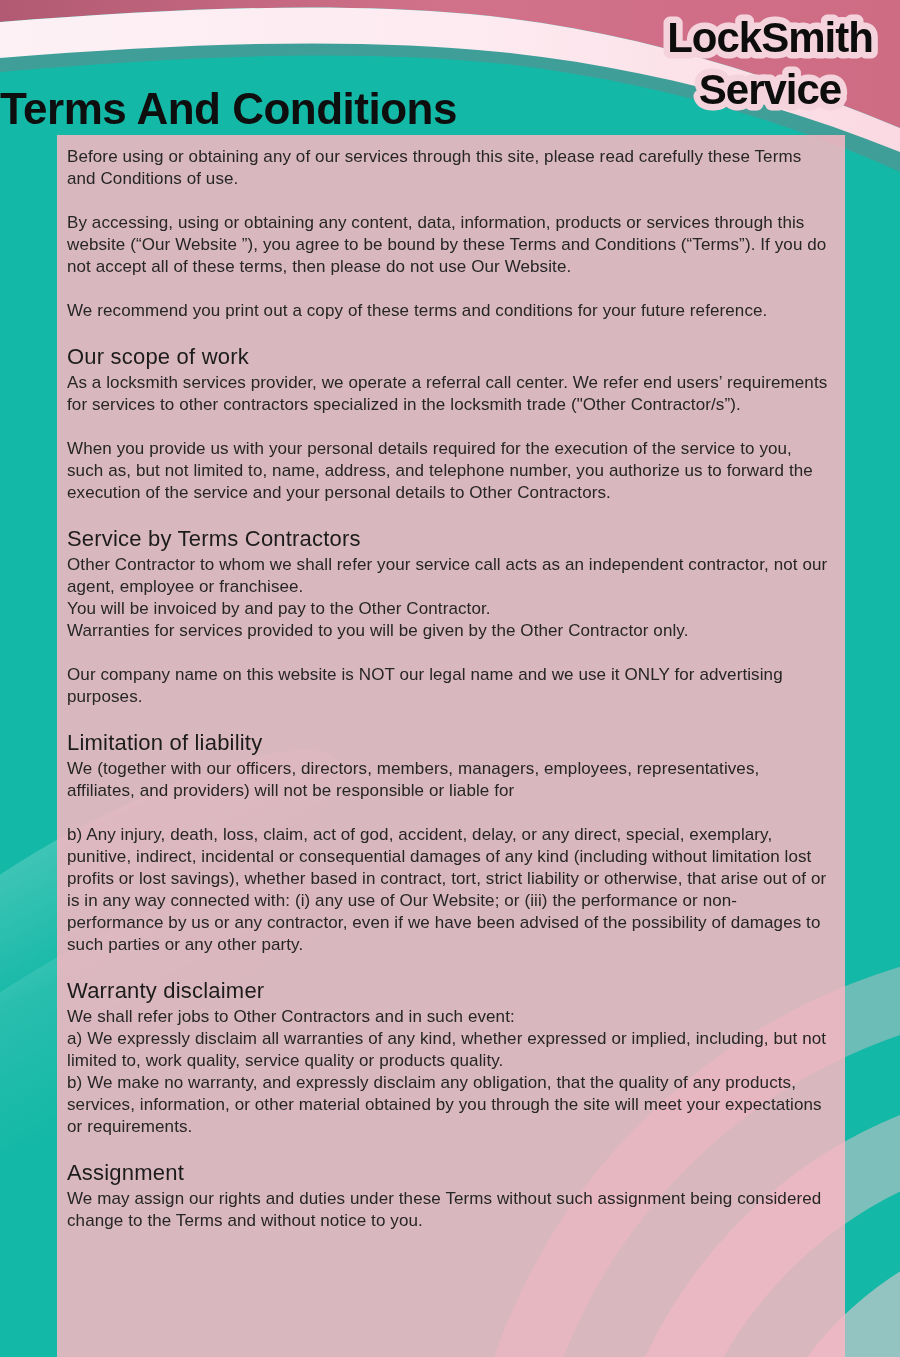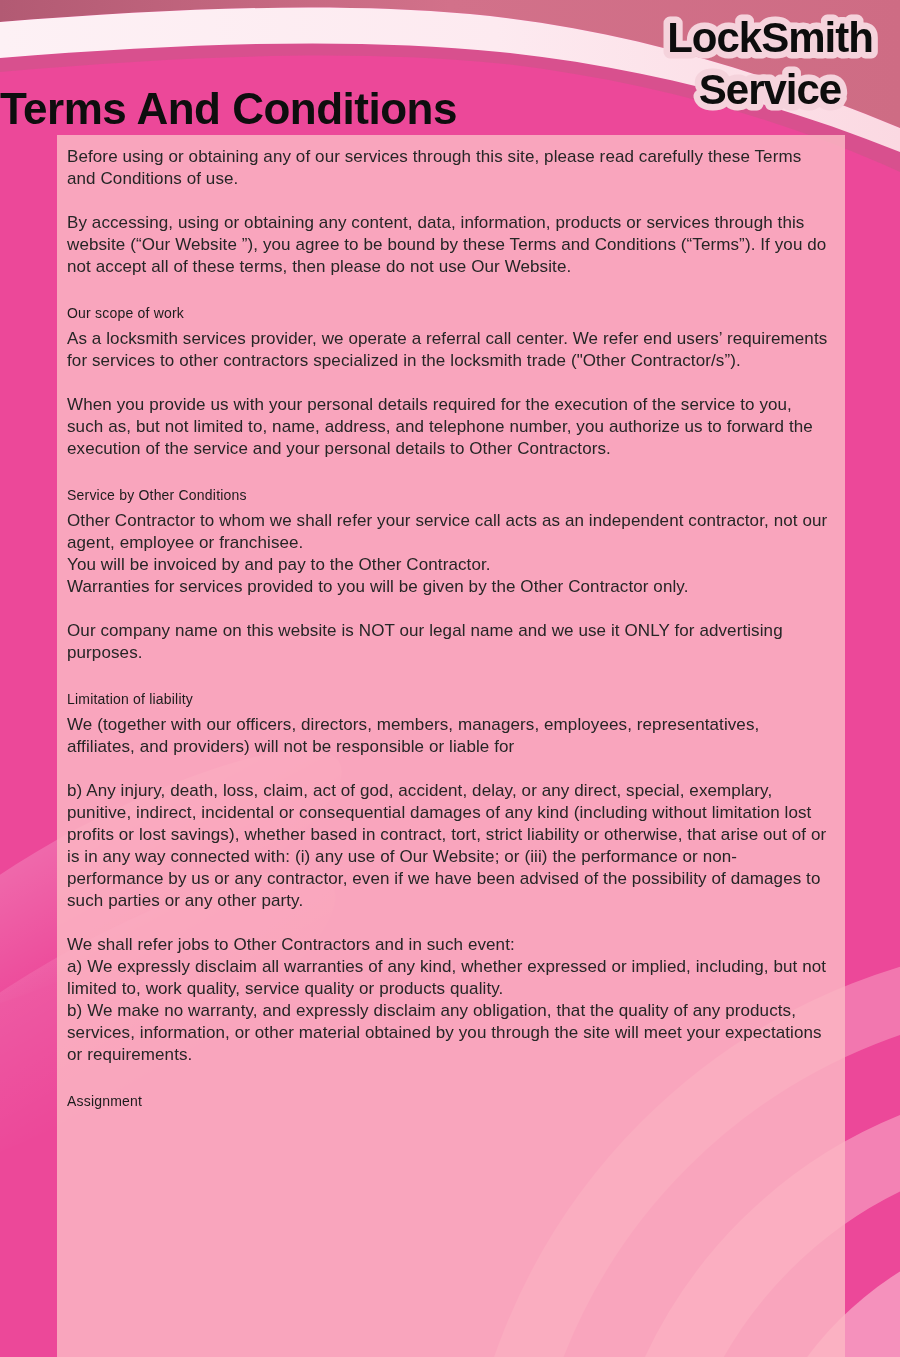--- a/index.html
+++ b/index.html
@@ -1,19 +1,19 @@
 <!DOCTYPE html>
 <html><head>
 <meta charset="utf-8">
 <style>
   html,body { margin:0; padding:0; }
   .page {
     position:relative;
     width:900px; height:1357px;
-    background:#ec4899;
+    background:#14b8a6;
     overflow:hidden;
     font-family:"Liberation Sans", sans-serif;
   }
 
   
   .ring { position:absolute; border-radius:50%; z-index:1; }
   .ring-fill   { left:740px; top:1220px; width:680px;  height:680px;  background:rgba(253,206,217,0.55); }
   .ring-mid    { left:600px; top:1080px; width:960px;  height:960px;  border:70px solid rgba(253,201,213,0.45); box-sizing:border-box; }
   .ring-outer  { left:460px; top:940px;  width:1240px; height:1240px; border:65px solid rgba(252,196,209,0.38); box-sizing:border-box; }
   .streak { position:absolute; z-index:1; border-radius:50%; }
@@ -47,21 +47,21 @@
   }
   .para {
     margin:0 0 22px 0;
     font-size:17px; line-height:22px;
     letter-spacing:0.1px;
     color:#262626;
     white-space:pre-line;
   }
   .section-heading {
     margin:22px 0 2px 0;
-    font-size:14px; line-height:26px;
+    font-size:22px; line-height:26px;
     font-weight:normal; letter-spacing:0.2px;
     color:#1c1c1c;
   }
 </style>
 </head>
 <body>
 
 <div class="page">
 
   <div class="ring ring-outer"></div>
@@ -92,48 +92,51 @@
     <text x="128" y="48" text-anchor="middle" font-family="Liberation Sans, sans-serif" font-size="42" font-weight="bold" fill="#0d0d0d" stroke="#f5d3dc" stroke-width="13" stroke-linejoin="round" paint-order="stroke" letter-spacing="-1">LockSmith</text>
     <text x="128" y="100" text-anchor="middle" font-family="Liberation Sans, sans-serif" font-size="42" font-weight="bold" fill="#0d0d0d" stroke="#f5d3dc" stroke-width="13" stroke-linejoin="round" paint-order="stroke" letter-spacing="-1">Service</text>
   </svg>
 
   <h1 class="page-title">Terms And Conditions</h1>
 
   <div class="terms-panel">
 
     <p class="para">Before using or obtaining any of our services through this site, please read carefully these Terms and Conditions of use.</p>
     <p class="para">By accessing, using or obtaining any content, data, information, products or services through this website (“Our Website ”), you agree to be bound by these Terms and Conditions (“Terms”). If you do not accept all of these terms, then please do not use Our Website.</p>
+    <p class="para">We recommend you print out a copy of these terms and conditions for your future reference.</p>
 
     <div class="section">
       <h2 class="section-heading">Our scope of work</h2>
       <p class="para">As a locksmith services provider, we operate a referral call center. We refer end users’ requirements for services to other contractors specialized in the locksmith trade ("Other Contractor/s”).</p>
     </div>
 
     <div class="section">
       <p class="para">When you provide us with your personal details required for the execution of the service to you, such as, but not limited to, name, address, and telephone number, you authorize us to forward the execution of the service and your personal details to Other Contractors.</p>
     </div>
 
     <div class="section">
-      <h2 class="section-heading">Service by Other Conditions</h2>
+      <h2 class="section-heading">Service by Terms Contractors</h2>
       <p class="para">Other Contractor to whom we shall refer your service call acts as an independent contractor, not our agent, employee or franchisee.
 You will be invoiced by and pay to the Other Contractor.
 Warranties for services provided to you will be given by the Other Contractor only.</p>
       <p class="para">Our company name on this website is NOT our legal name and we use it ONLY for advertising purposes.</p>
     </div>
 
     <div class="section">
       <h2 class="section-heading">Limitation of liability</h2>
       <p class="para">We (together with our officers, directors, members, managers, employees, representatives, affiliates, and providers) will not be responsible or liable for</p>
       <p class="para">b) Any injury, death, loss, claim, act of god, accident, delay, or any direct, special, exemplary, punitive, indirect, incidental or consequential damages of any kind (including without limitation lost profits or lost savings), whether based in contract, tort, strict liability or otherwise, that arise out of or is in any way connected with: (i) any use of Our Website; or (iii) the performance or non-performance by us or any contractor, even if we have been advised of the possibility of damages to such parties or any other party.</p>
     </div>
 
     <div class="section">
+      <h2 class="section-heading">Warranty disclaimer</h2>
       <p class="para">We shall refer jobs to Other Contractors and in such event:
 a) We expressly disclaim all warranties of any kind, whether expressed or implied, including, but not limited to, work quality, service quality or products quality.
 b) We make no warranty, and expressly disclaim any obligation, that the quality of any products, services, information, or other material obtained by you through the site will meet your expectations or requirements.</p>
     </div>
 
     <div class="section">
       <h2 class="section-heading">Assignment</h2>
+      <p class="para">We may assign our rights and duties under these Terms without such assignment being considered change to the Terms and without notice to you.</p>
     </div>
 
   </div>
 </div>
 
 </body></html>

